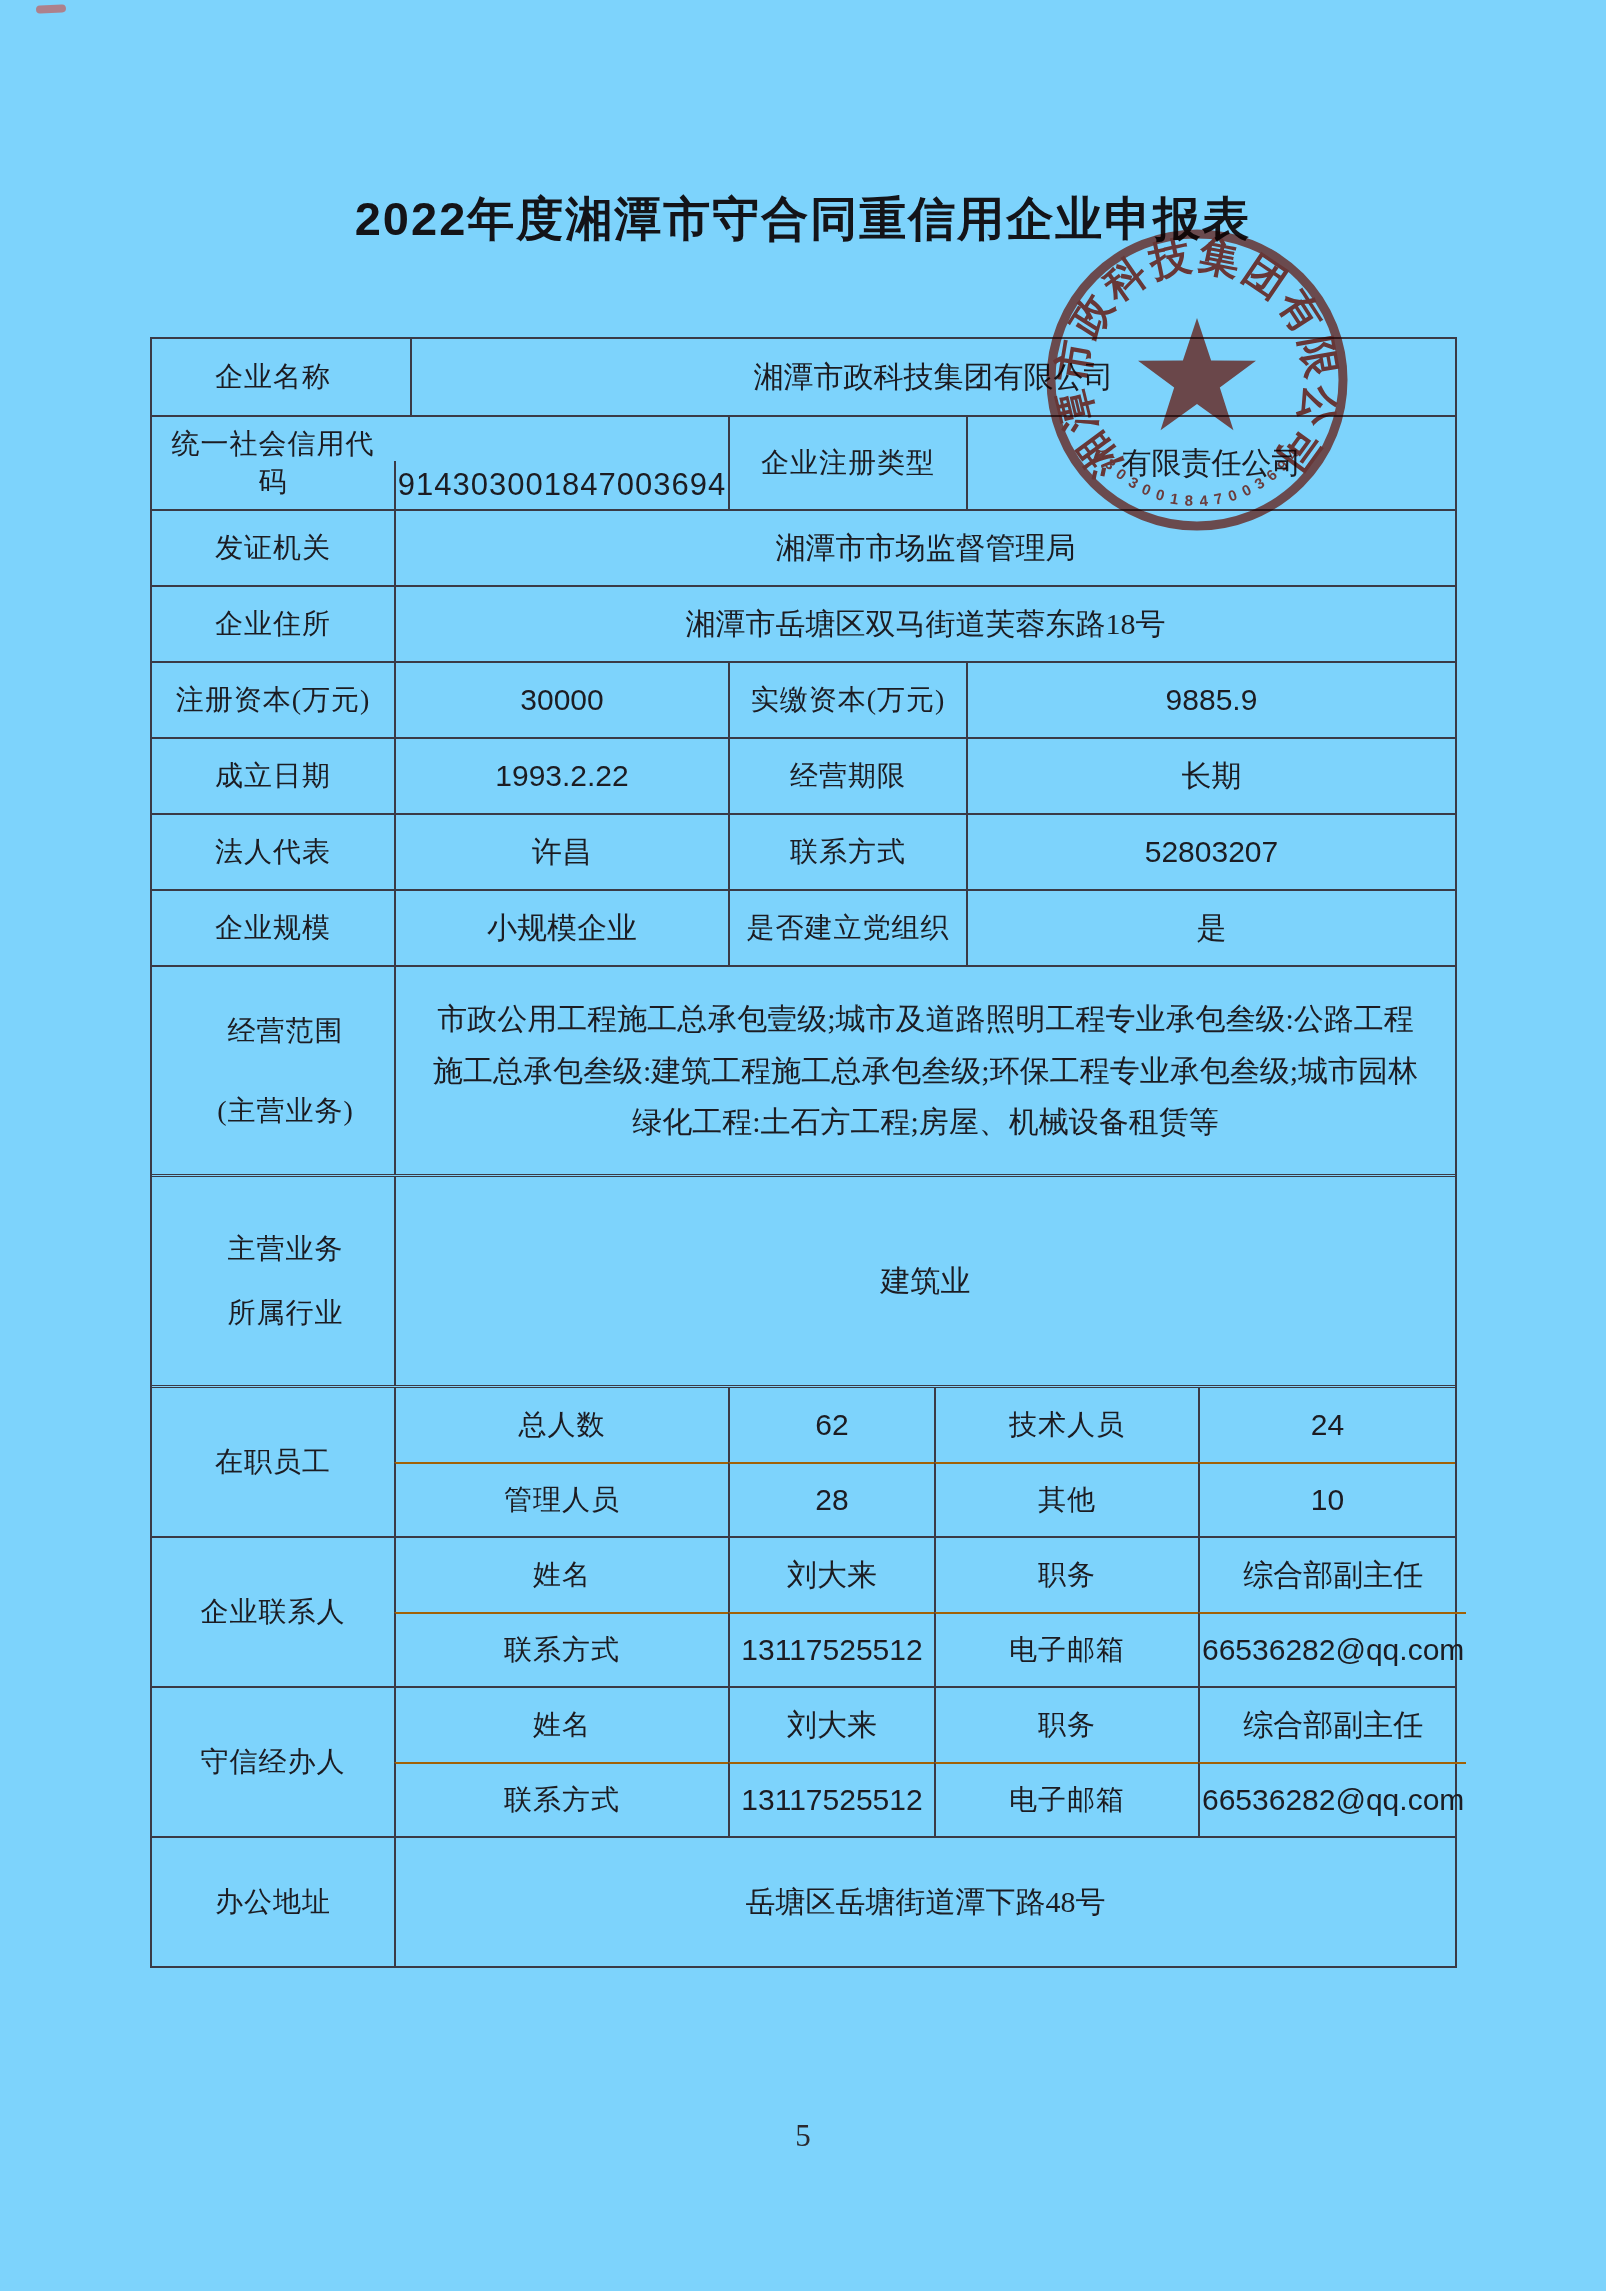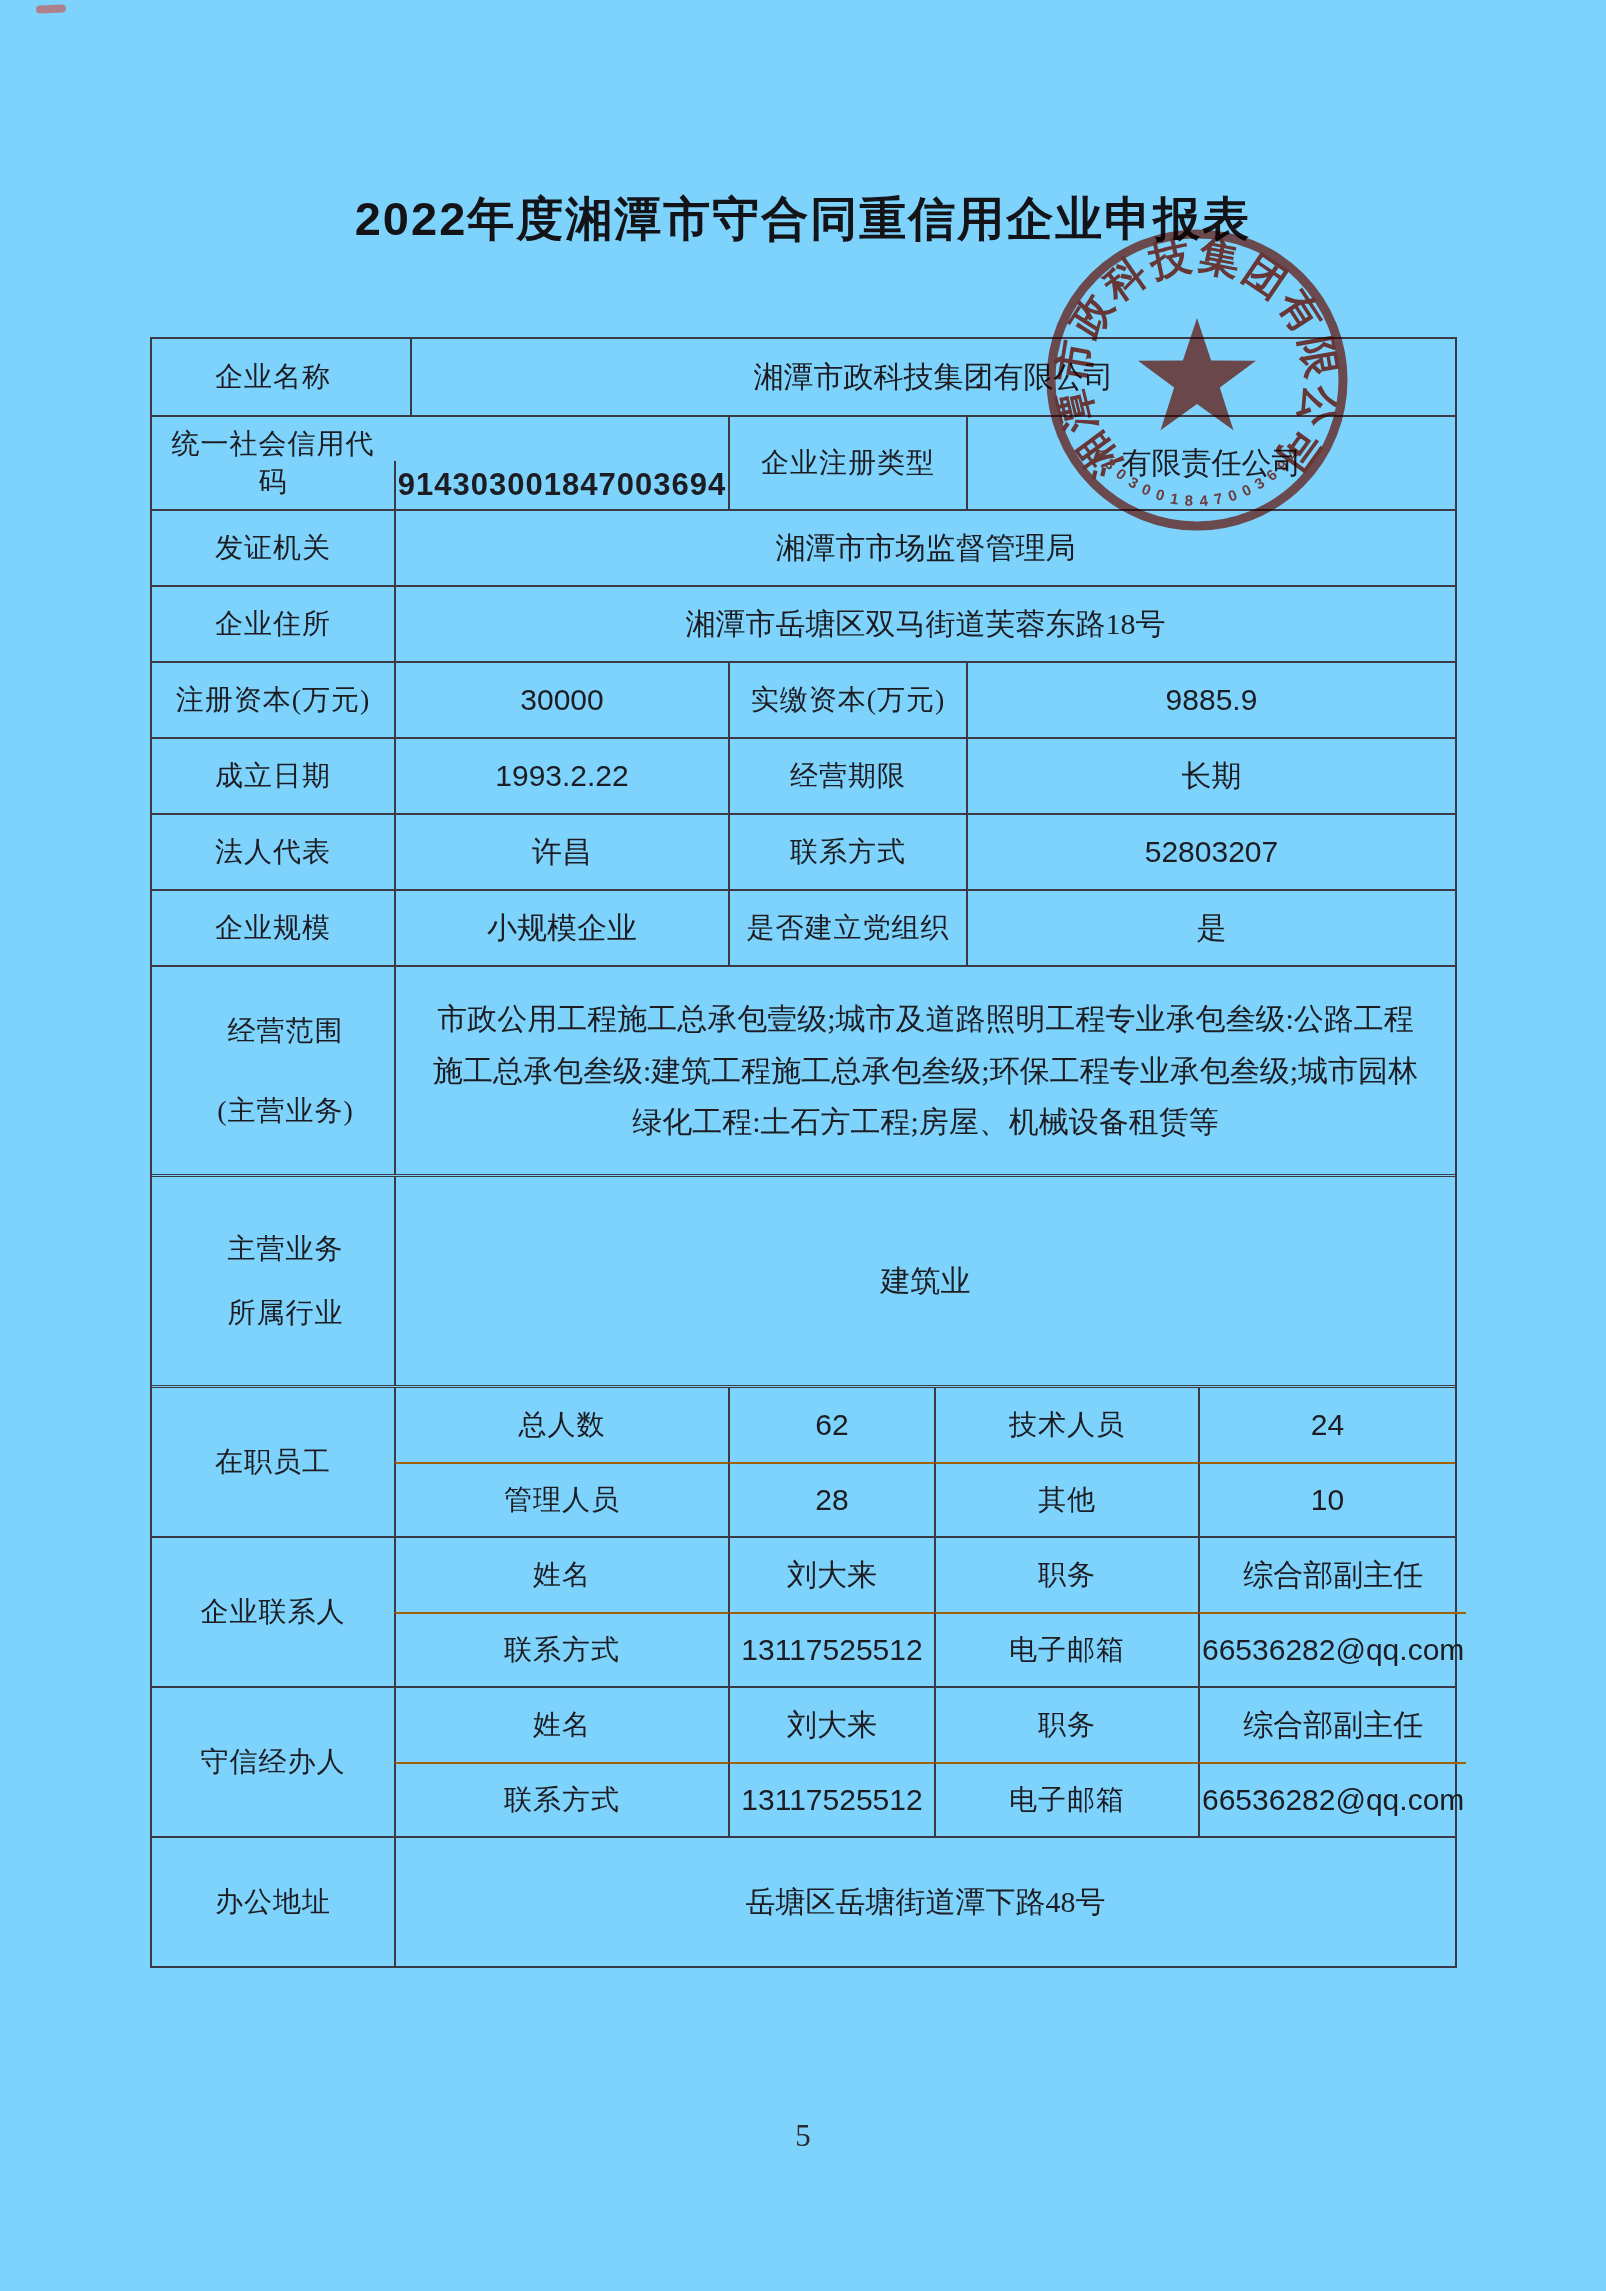--- a/index.html
+++ b/index.html
@@ -37,21 +37,21 @@
   .cell{
     display:flex;align-items:center;justify-content:center;
     text-align:center;box-sizing:border-box;
     border-left:2px solid #3a3a46;
     padding:6px 10px;
   }
   .cell.c0{border-left:none;}
   .lbl{font-size:28px;letter-spacing:1px;}
   .val{font-size:30px;}
   .num{font-family:Liberation Sans, sans-serif;}
-  .big-num{font-family:"Liberation Sans","DejaVu Sans",sans-serif;font-size:31px;font-weight:700;letter-spacing:1px;margin-top:44px;}
+  .big-num{font-family:"Liberation Sans","DejaVu Sans",sans-serif;font-size:31px;font-weight:400;letter-spacing:1px;margin-top:44px;}
   .url{font-family:"Liberation Sans","DejaVu Sans",sans-serif;font-size:32px;}
   .lbl2{display:flex;flex-direction:column;align-items:center;justify-content:center;gap:42px;padding-left:35px;}
   .lbl2.tight{gap:26px;}
   .scope-val{
     font-size:30px;line-height:1.72;text-align:center;padding:26px 34px;
   }
   
   .grp .glabel{grid-row:1 / 3;grid-column:1;}
   .grp .r2{border-top:2px solid #a16207;}
   .page-number{

